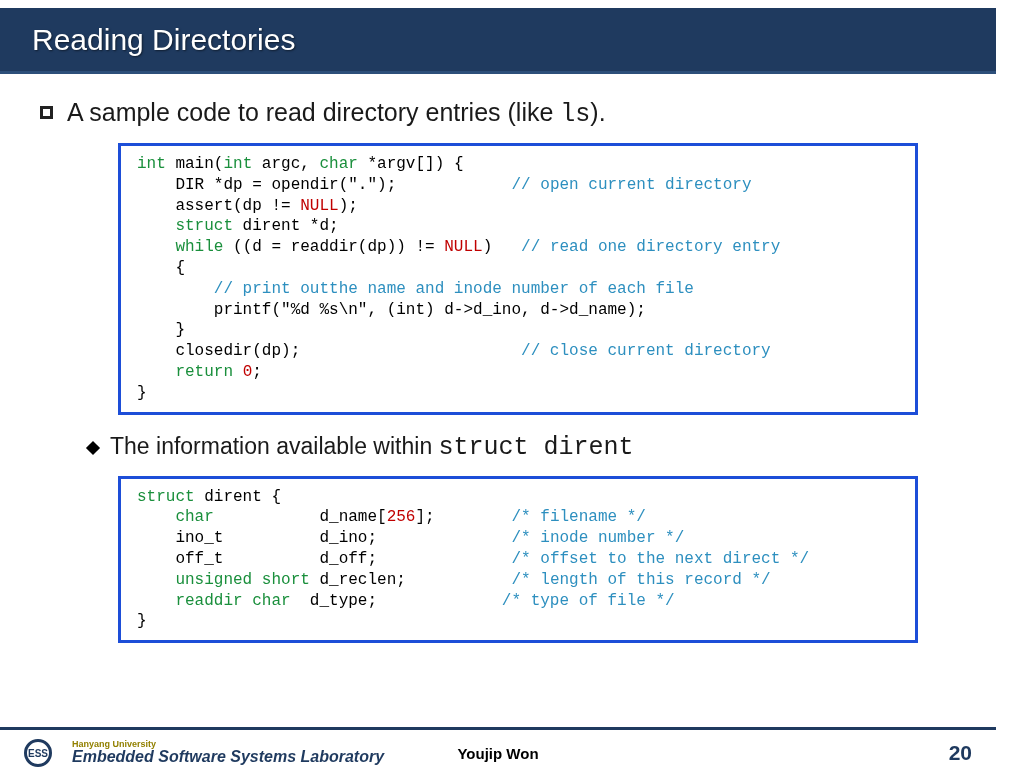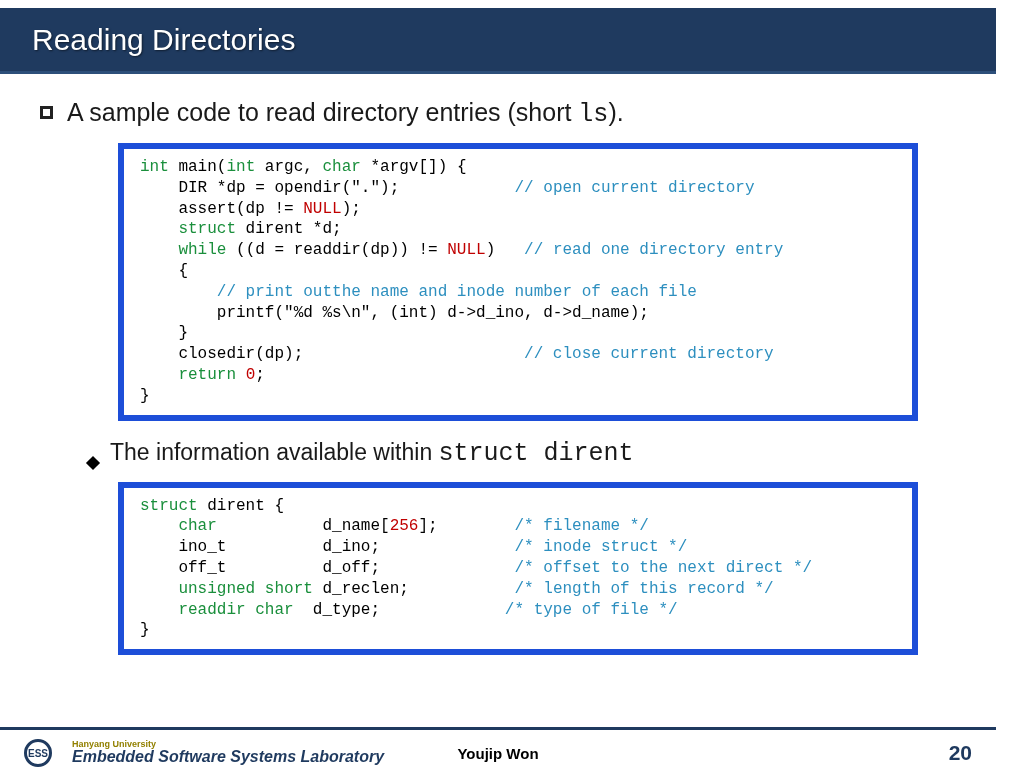--- a/index.html
+++ b/index.html
@@ -42,38 +42,38 @@
     color: #1a1a1a;
     font-weight: 400;
   }
   .mono-inline {
     font-family: Consolas, "Courier New", monospace;
     font-size: 25px;
   }
 
   .sub-bullet-row {
     display: flex;
-    align-items: flex-end;
+    align-items: flex-start;
     gap: 12px;
     margin: 18px 0 14px 48px;
   }
   .diamond {
     width: 10px; height: 10px;
     background: #000;
     transform: rotate(45deg);
     margin-top: 10px;
     flex: 0 0 auto;
   }
   .sub-bullet-text {
     font-size: 23px;
     color: #1a1a1a;
   }
 
   .code-box {
-    border: 6px solid #1d4ed8;
+    border: 3px solid #1d4ed8;
     margin: 0 0 0 78px;
     width: 800px;
     padding: 8px 16px 8px 16px;
     font-family: Consolas, "Courier New", monospace;
     font-size: 16px;
     line-height: 1.3;
     white-space: pre;
     color: #000;
   }
   .kw   { color: #1a8f3c; }   
@@ -127,21 +127,21 @@
 
   <div class="title-band">
     <h1>Reading Directories</h1>
   </div>
 
   <div class="body">
 
     <div class="bullet-row">
       <div class="bullet-box"></div>
       <div class="bullet-text">
-        <span>A sample code to read directory entries (short </span><span class="mono-inline">ls</span><span>).</span>
+        <span>A sample code to read directory entries (like </span><span class="mono-inline">ls</span><span>).</span>
       </div>
     </div>
 
     <div class="code-box"><span class="kw">int</span><span> main(</span><span class="kw">int</span><span> argc, </span><span class="kw">char</span><span> *argv[]) {</span>
 <span>    DIR *dp = opendir(".");            </span><span class="cmt">// open current directory</span>
 <span>    assert(dp != </span><span class="str">NULL</span><span>);</span>
 <span class="kw">    struct</span><span> dirent *d;</span>
 <span class="kw">    while</span><span> ((d = readdir(dp)) != </span><span class="str">NULL</span><span>)   </span><span class="cmt">// read one directory entry</span>
 <span>    {</span>
 <span class="cmt">        // print outthe name and inode number of each file</span>
@@ -153,21 +153,21 @@
 
     <div class="sub-bullet-row">
       <div class="diamond"></div>
       <div class="sub-bullet-text">
         <span>The information available within </span><span class="mono-inline">struct dirent</span>
       </div>
     </div>
 
     <div class="code-box"><span class="kw">struct</span><span> dirent {</span>
 <span class="kw">    char</span><span>           d_name[</span><span class="str">256</span><span>];        </span><span class="cmt">/* filename */</span>
-<span>    ino_t          d_ino;              </span><span class="cmt">/* inode struct */</span>
+<span>    ino_t          d_ino;              </span><span class="cmt">/* inode number */</span>
 <span>    off_t          d_off;              </span><span class="cmt">/* offset to the next direct */</span>
 <span class="kw">    unsigned short</span><span> d_reclen;           </span><span class="cmt">/* length of this record */</span>
 <span class="kw">    readdir char</span><span>  d_type;             </span><span class="cmt">/* type of file */</span>
 <span>}</span></div>
 
   </div>
 
   <div class="footer-line"></div>
   <div class="footer">
     <div class="logo-block">

